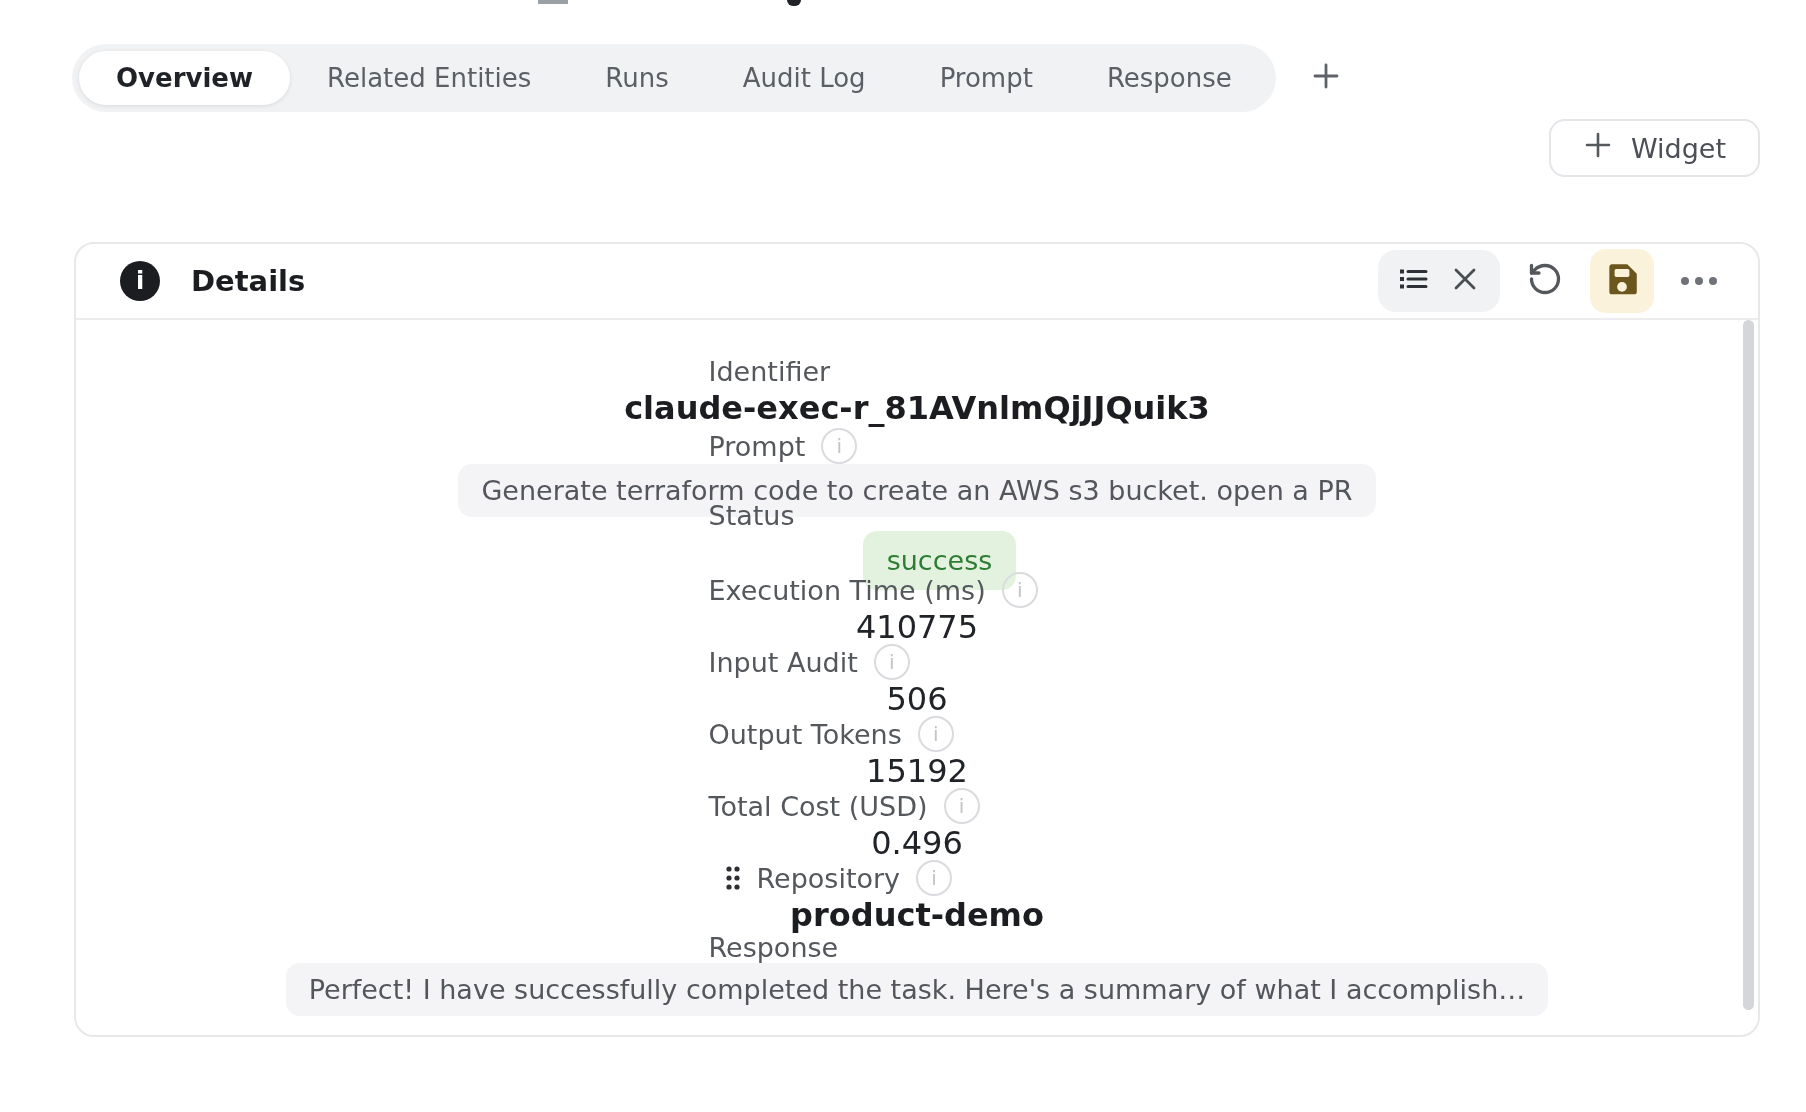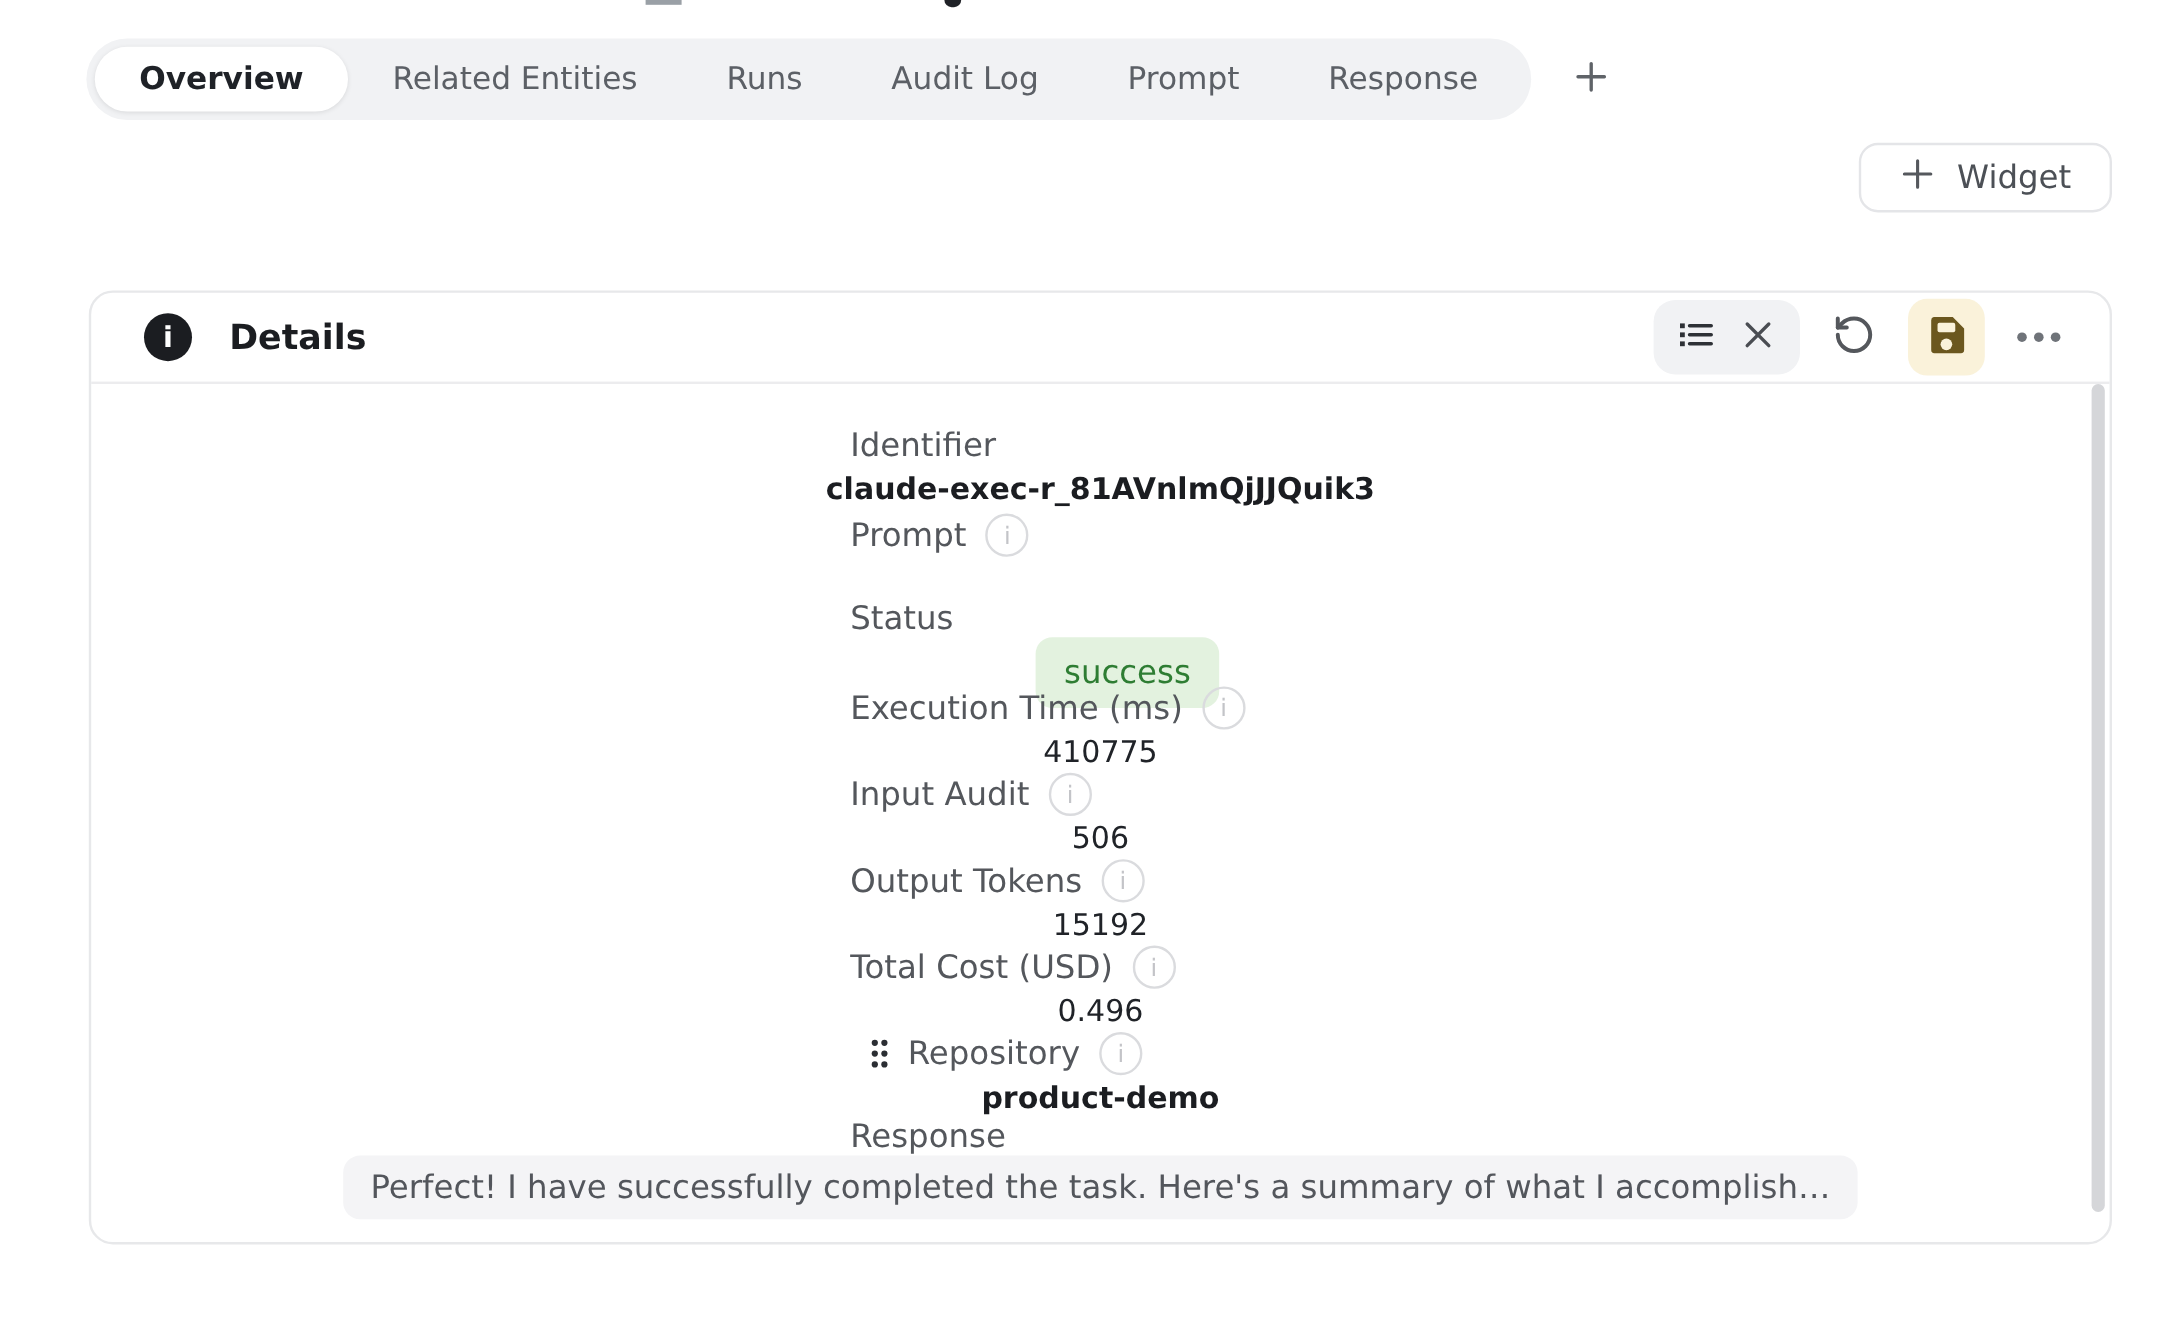--- a/index.html
+++ b/index.html
@@ -10,21 +10,21 @@
     color: #1c1e22;
     position: relative;
   }
   button { font: inherit; background: none; border: none; cursor: pointer; }
 
   
   .frag-underscore { position: absolute; left: 538px; top: 0; width: 30px; height: 4px; background: #9aa0a6; }
   .frag-descender { position: absolute; left: 787px; top: 0; width: 14px; height: 6px; background: #202227; border-radius: 0 0 7px 7px; }
 
   
-  .tab-row { position: absolute; left: 72px; top: 32px; display: flex; align-items: center; }
+  .tab-row { position: absolute; left: 72px; top: 44px; display: flex; align-items: center; }
   .tabbar {
     display: flex; align-items: center;
     background: #f1f2f4; border-radius: 40px;
     padding: 7px; height: 68px;
   }
   .tab {
     padding: 0 37px; height: 54px; display: flex; align-items: center;
     border-radius: 28px; font-size: 26px; color: #5c6066; white-space: nowrap;
   }
   .tab.active {
@@ -75,21 +75,21 @@
   .row { height: 72px; display: flex; align-items: center; flex-direction: column; }
   .label-col { width: 417px; flex-shrink: 0; display: flex; align-items: center; gap: 16px; }
   .label-col.indent { padding-left: 16px; }
   .row-label { font-size: 27px; color: #54575c; white-space: nowrap; }
   .info-outline {
     width: 36px; height: 36px; border-radius: 50%; border: 2.5px solid #dadbde;
     color: #c3c4c8; font-size: 20px; font-style: normal;
     display: flex; align-items: center; justify-content: center; flex-shrink: 0;
   }
   .value-col { flex: 1; min-width: 0; display: flex; align-items: center; }
-  .val-text { font-size: 25px; color: #202328; white-space: nowrap; text-align: right; }
+  .val-text { font-size: 32px; color: #202328; white-space: nowrap; text-align: right; }
   .val-bold { font-weight: 700; color: #1b1d21; }
   .val-pill {
     background: #f4f4f6; color: #53565c; border-radius: 14px;
     padding: 11px 23px; font-size: 27px; white-space: nowrap;
     max-width: 100%; overflow: hidden; text-overflow: ellipsis;
   }
   .val-badge {
     background: #e3f2df; color: #2e7d33; border-radius: 14px;
     padding: 14px 24px; font-size: 27px; white-space: nowrap; margin-left: 45px;
   }
@@ -195,20 +195,23 @@
         </div>
         <div class="value-col">
           <span class="val-text val-bold">claude-exec-r_81AVnlmQjJJQuik3</span>
         </div>
       </div>
       <div class="row">
         <div class="label-col">
           <span class="row-label">Prompt</span>
           <i class="info-outline">i</i>
         </div>
+        <div class="value-col">
+          <span class="val-pill">Generate terraform code to create an AWS s3 bucket. open a PR</span>
+        </div>
       </div>
       <div class="row">
         <div class="label-col">
           <span class="row-label">Status</span>
         </div>
         <div class="value-col">
           <span class="val-badge">success</span>
         </div>
       </div>
       <div class="row">

